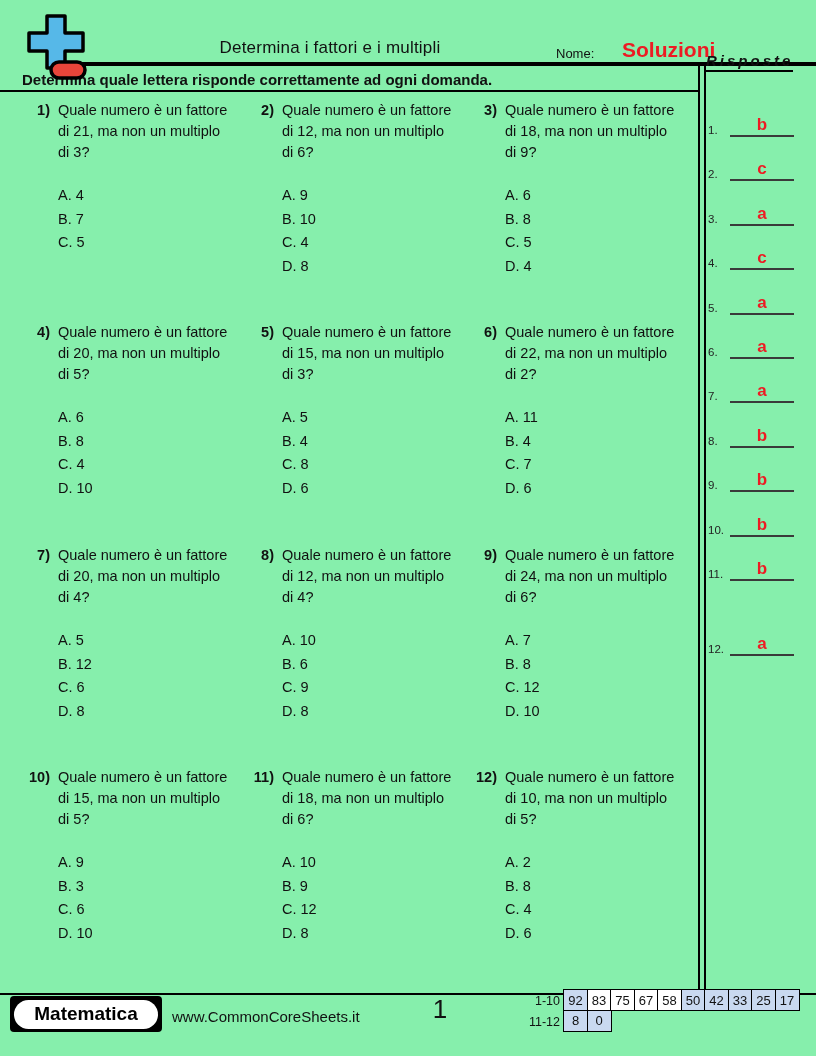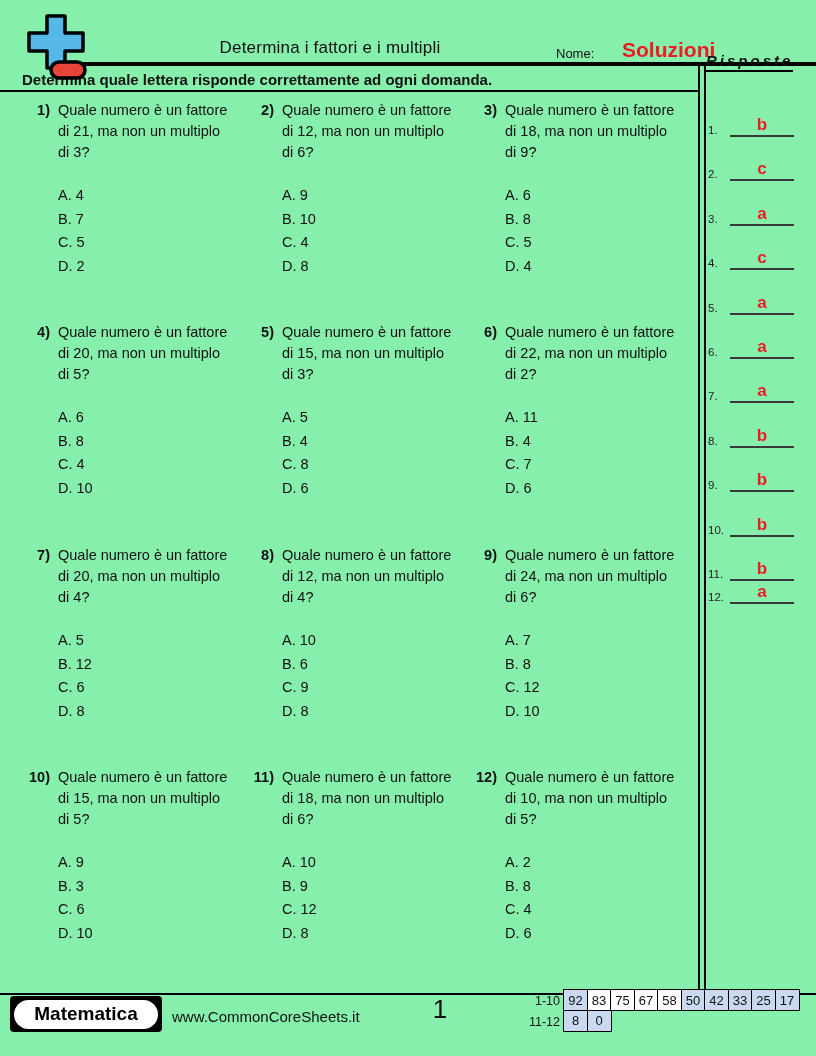--- a/index.html
+++ b/index.html
@@ -140,40 +140,39 @@
     <span class="ans-line">
       <span class="ans-letter">b</span>
     </span>
   </div>
       <div class="ans-item" style="top: 555px;">
     <span class="ans-num">11.</span>
     <span class="ans-line">
       <span class="ans-letter">b</span>
     </span>
   </div>
-      <div class="ans-item" style="top: 578px; padding-left: 28px;">
+      <div class="ans-item" style="top: 630px; padding-left: 28px;">
     <span class="ans-num">12.</span>
     <span class="ans-line">
       <span class="ans-letter">a</span>
     </span>
   </div>
     </div>
 
   <div id="questions-grid">
       <div class="question" style="top: 100px; left: 20px;">
     <div class="q-num">1)</div>
     <div class="q-body">
       <div class="q-line">Quale numero è un fattore</div>
       <div class="q-line">di 21, ma non un multiplo</div>
       <div class="q-line">di 3?</div>
       <div class="q-options">
         <div class="q-opt">A. 4</div>
         <div class="q-opt">B. 7</div>
         <div class="q-opt">C. 5</div>
-        <div class="q-opt">D. 2</div>
       </div>
     </div>
   </div>
       <div class="question" style="top: 100px; left: 244px;">
     <div class="q-num">2)</div>
     <div class="q-body">
       <div class="q-line">Quale numero è un fattore</div>
       <div class="q-line">di 12, ma non un multiplo</div>
       <div class="q-line">di 6?</div>
       <div class="q-options">

